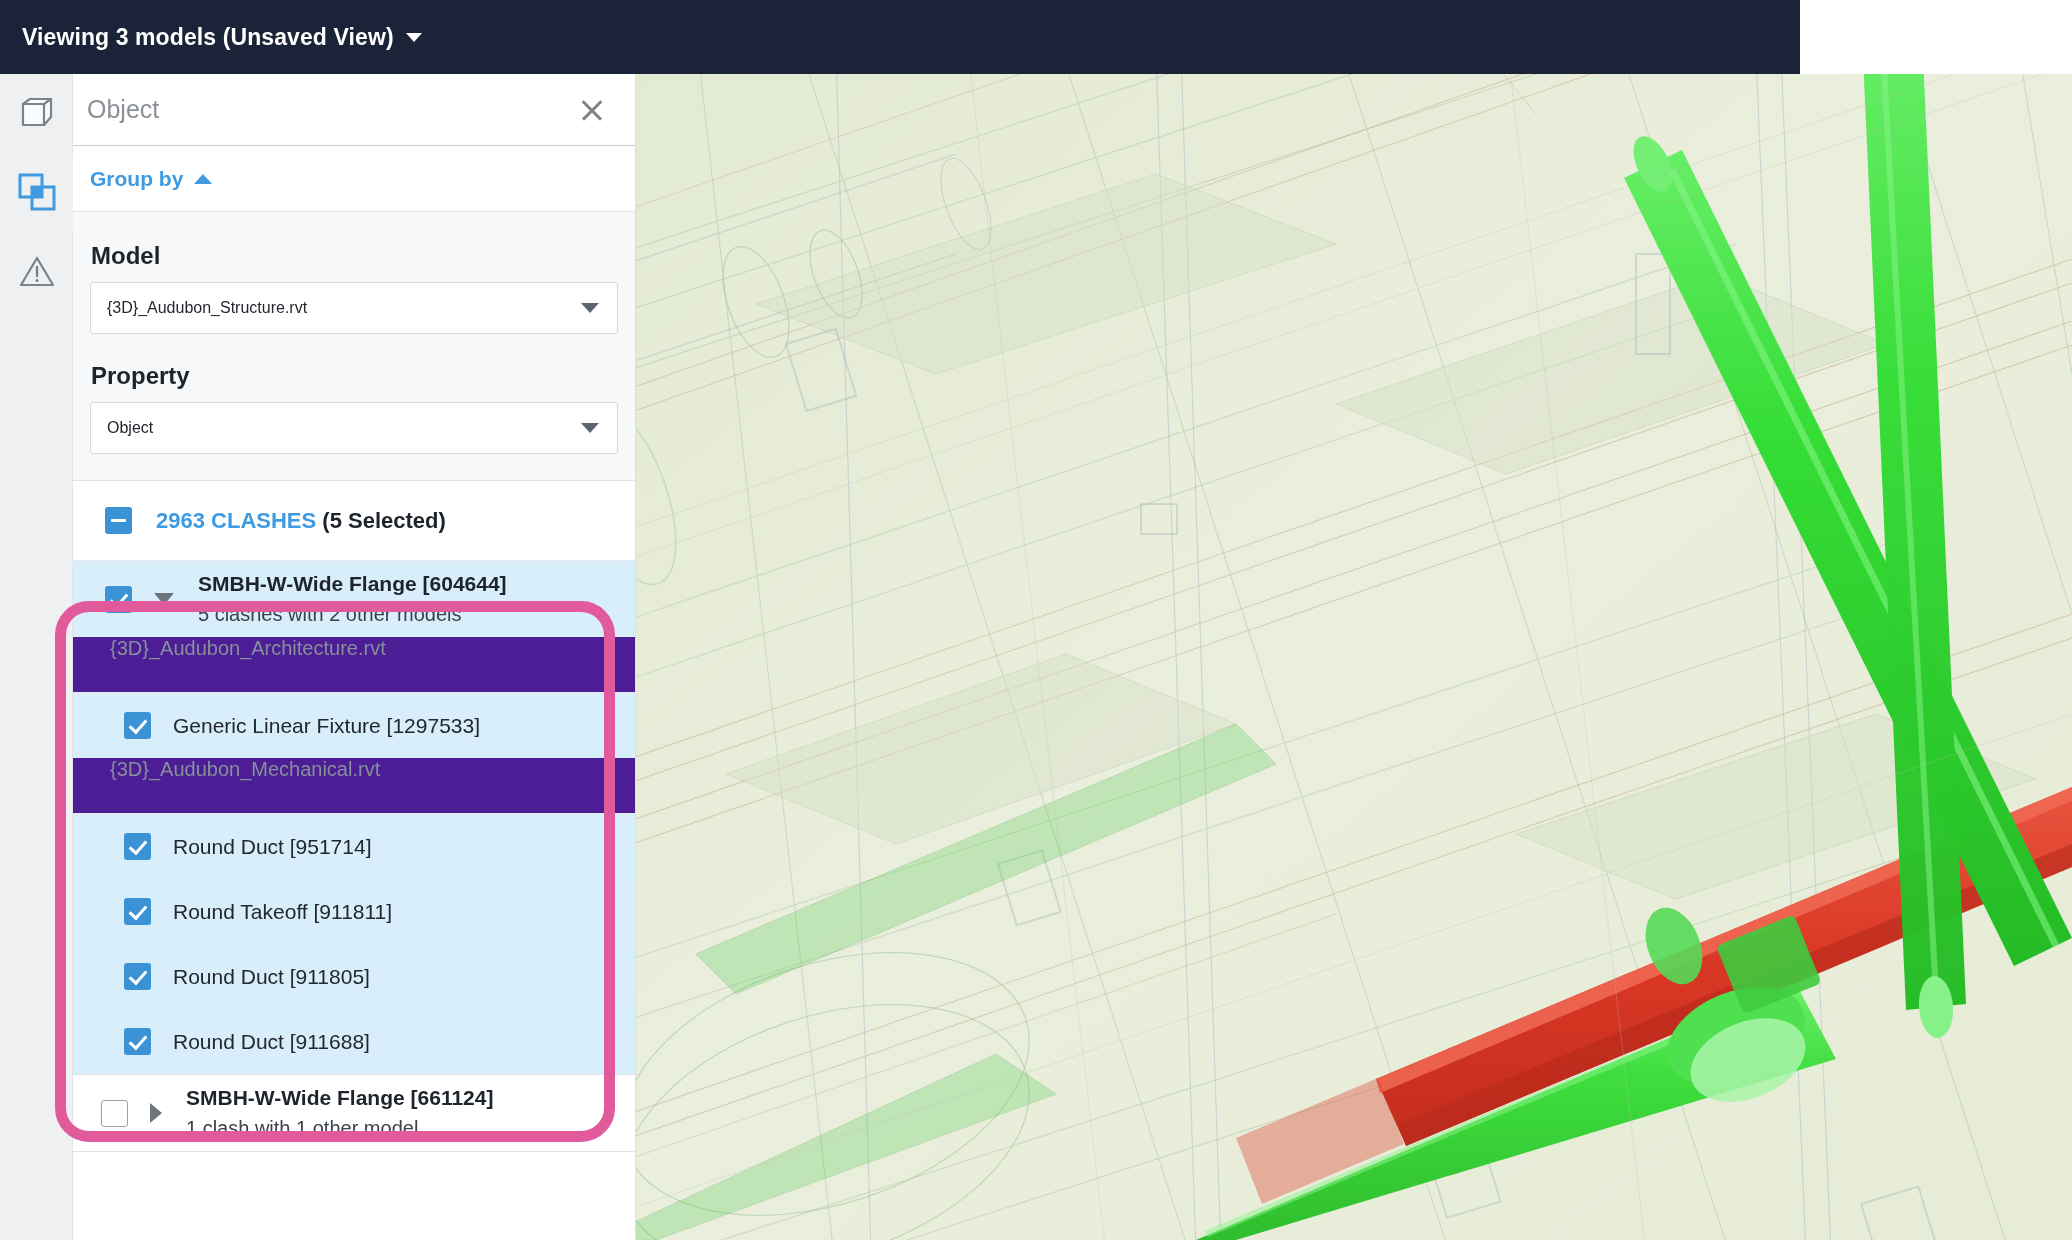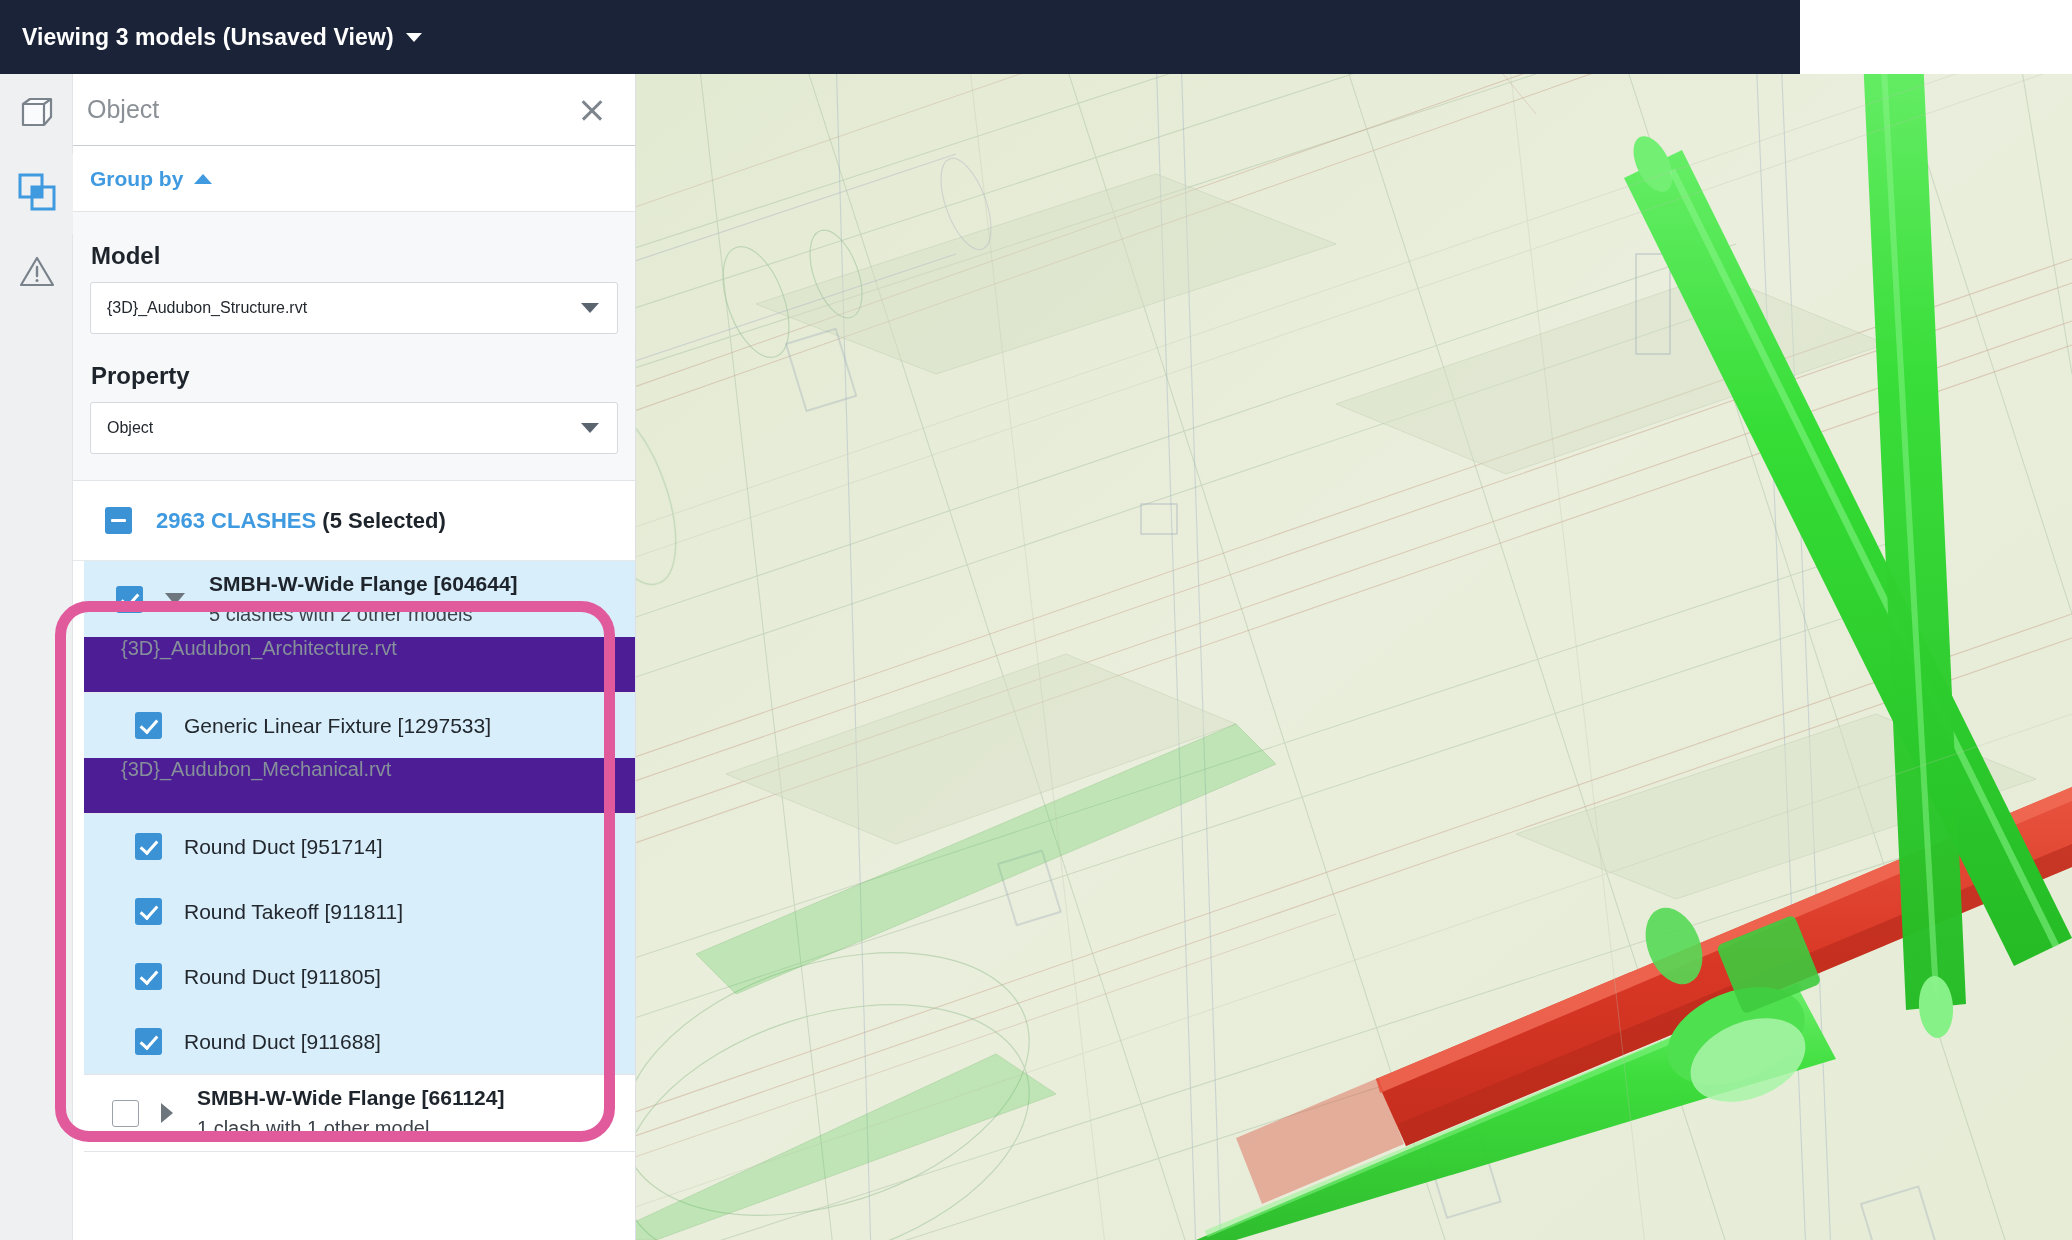--- a/index.html
+++ b/index.html
@@ -204,21 +204,21 @@
     width: 15px; height: 3.4px;
     background: #ffffff;
     border-radius: 1px;
   }
   .cb.unchecked {
     background: #ffffff;
     border: 1.8px solid #9aa1a8;
   }
 
   
-  .list { background: #ffffff; margin-left: 11px; }
+  .list { background: #ffffff; }
 
   .group-row {
     display: flex;
     align-items: center;
     height: 76px;
     padding-left: 32px;
     background: #d9eefb;
   }
   .group-row.collapsed { background: #ffffff; padding-left: 28px; }
   .disc {

